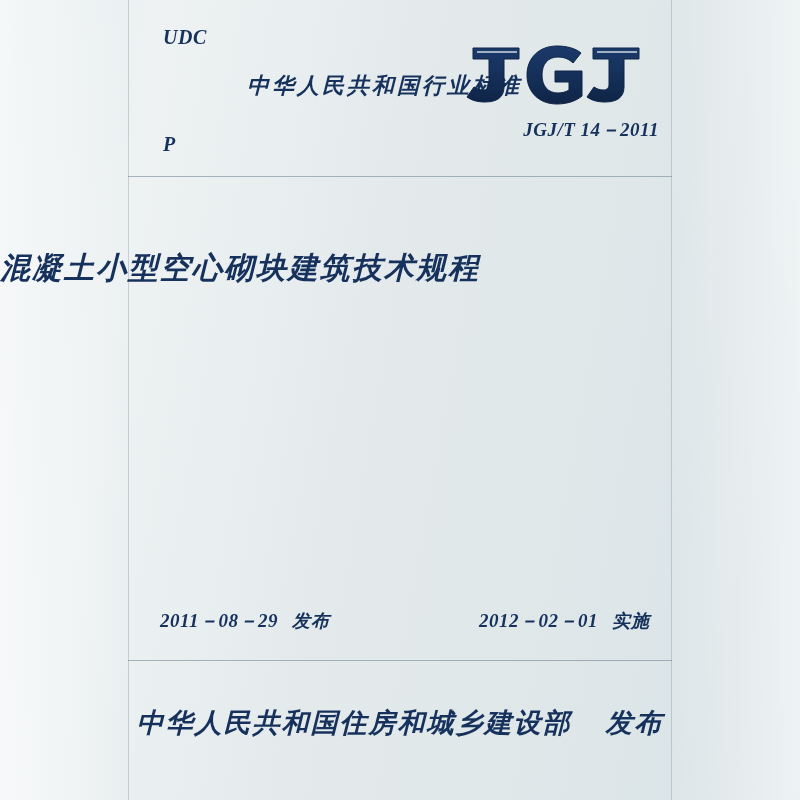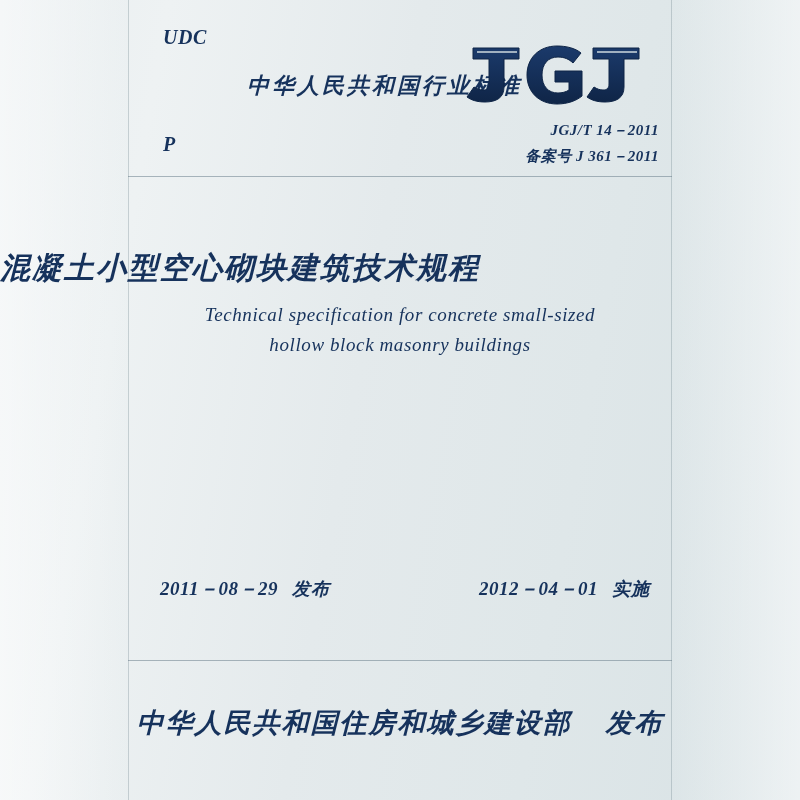--- a/index.html
+++ b/index.html
@@ -87,21 +87,21 @@
   }
   .logo svg { display: block; }
 
   .std-code {
     position: absolute;
     right: 141px;
     top: 117px;
     text-align: right;
     font-family: "Liberation Serif", serif;
     font-weight: bold;
-    font-size: 15px;
+    font-size: 19px;
     letter-spacing: 0.5px;
     color: #16325c;
     line-height: 26px;
   }
   .std-code div { white-space: nowrap; }
 
   .hr {
     position: absolute;
     left: 128px;
     right: 128px;
@@ -138,21 +138,21 @@
     line-height: 30px;
     letter-spacing: 0.6px;
   }
   .title-en div { white-space: nowrap; }
 
   
   .dates {
     position: absolute;
     left: 160px;
     right: 150px;
-    top: 576px;
+    top: 608px;
     display: flex;
     justify-content: space-between;
     align-items: center;
     color: #16325c;
   }
   .date-item {
     font-family: "Liberation Serif", serif;
     font-weight: bold;
     font-size: 19px;
     letter-spacing: 0.5px;
@@ -216,40 +216,35 @@
 
       <g fill="none" stroke="#cdd8de" stroke-width="2" opacity="0.75">
         <path d="M12 8 h40"></path>
         <path d="M132 8 h40"></path>
       </g>
     </svg>
   </div>
 
   <div class="std-code">
     <div>JGJ/T 14－2011</div>
-    <div>备案号 J 361－2011</div>
   </div>
 
   <div class="hr top"></div>
 
   <div class="title-cn">混凝土小型空心砌块建筑技术规程</div>
 
-  <div class="title-en">
-    <div>Technical specification for concrete small-sized</div>
-    <div>hollow block masonry buildings</div>
-  </div>
 
   <div class="hr bottom"></div>
 
   <div class="dates">
     <div class="date-item">
       <span>2011－08－29</span><span class="label">发布</span>
     </div>
     <div class="date-item">
-      <span>2012－04－01</span><span class="label">实施</span>
+      <span>2012－02－01</span><span class="label">实施</span>
     </div>
   </div>
 
   <div class="publisher">
     <span>中华人民共和国住房和城乡建设部</span><span class="pub-verb">发布</span>
   </div>
 
 </div>
 
 </body></html>

